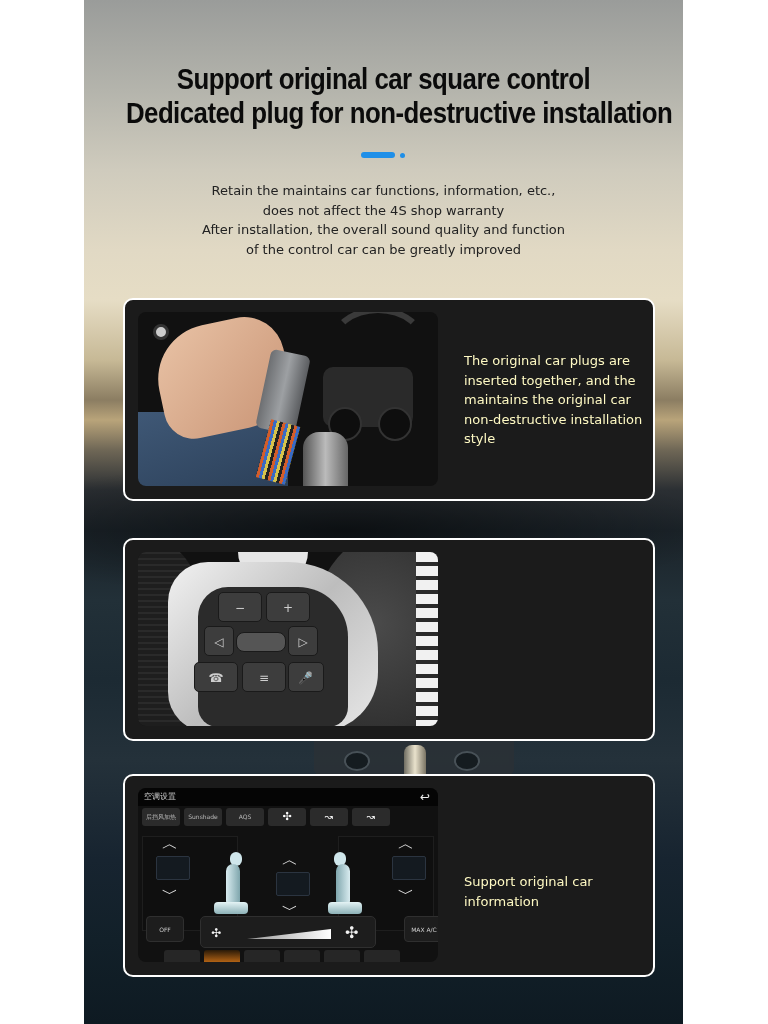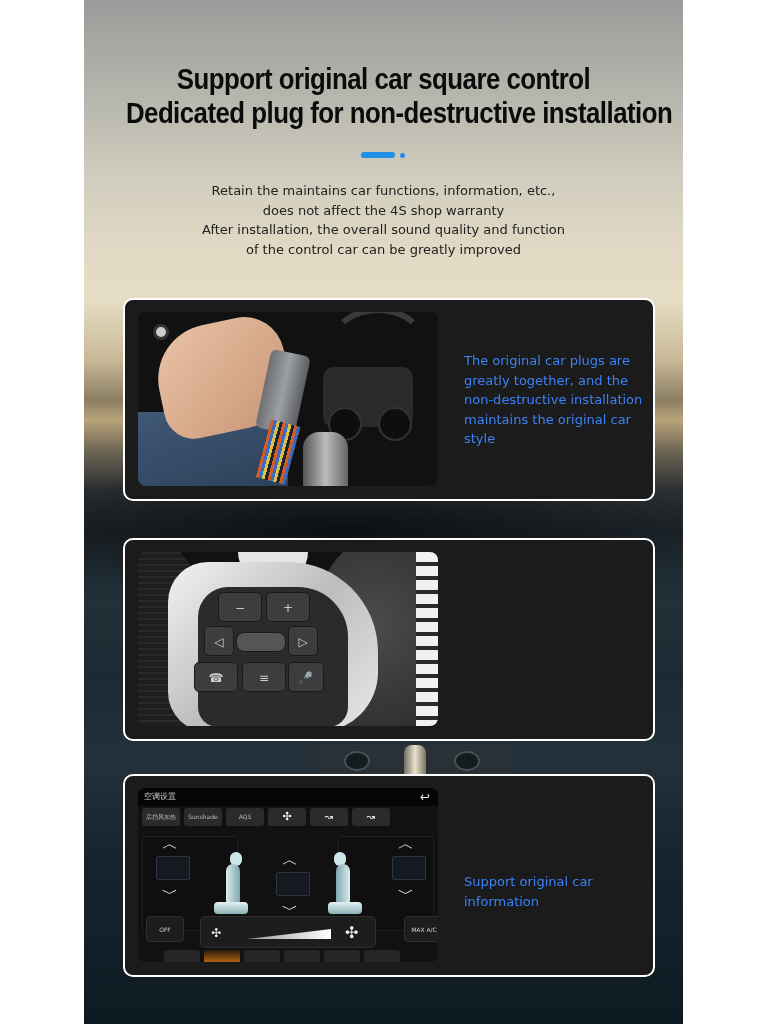--- a/index.html
+++ b/index.html
@@ -47,21 +47,21 @@
     .card {
       position: absolute; left: 39px; width: 532px; height: 203px;
       background: #1b1b1b; border: 2px solid #ffffff; border-radius: 10px;
       overflow: hidden;
     }
     .card .photo {
       position: absolute; left: 13px; top: 12px; width: 300px; height: 174px;
       border-radius: 8px; overflow: hidden; background: #111;
     }
     .card .caption {
-      position: absolute; left: 339px; width: 185px; color: #3b82f6;
+      position: absolute; left: 339px; width: 185px; color: #fef9c3;
       font-size: 13px; line-height: 19.5px;
     }
 
     
     .p1 { background: linear-gradient(135deg,#1d1d1d 0%,#0c0c0c 60%,#222 100%); }
     .p1 .jeans { position: absolute; left: 0; top: 100px; width: 150px; height: 80px; background: linear-gradient(160deg,#3f5876,#2b3f58); border-radius: 0 40px 0 0; }
     .p1 .hand { position: absolute; left: 20px; top: 10px; width: 130px; height: 110px; background: linear-gradient(140deg,#e9c3a6,#c99475); border-radius: 55px 40px 50px 30px; transform: rotate(-12deg); }
     .p1 .plug { position: absolute; left: 125px; top: 40px; width: 40px; height: 80px; background: linear-gradient(90deg,#6d6f72,#9da0a3,#5b5d60); border-radius: 6px; transform: rotate(12deg); }
     .p1 .wires { position: absolute; left: 125px; top: 110px; width: 30px; height: 60px; background: repeating-linear-gradient(90deg,#d35d2a 0 3px,#3a6bc4 3px 6px,#d7c34b 6px 9px,#222 9px 12px); transform: rotate(15deg); }
     .p1 .dash { position: absolute; left: 185px; top: 55px; width: 90px; height: 60px; border-radius: 10px; background: #2a2a2a; }
@@ -135,23 +135,23 @@
       <span class="vent" style="left:190px;top:95px;"></span>
       <span class="vent" style="left:240px;top:95px;"></span>
       <span class="jeans"></span>
       <span class="bottle"></span>
       <span class="hand"></span>
       <span class="plug"></span>
       <span class="wires"></span>
     </div>
     <div class="caption" style="top:51px;">
       <div>The original car plugs are</div>
-      <div>greatly together, and the</div>
+      <div>inserted together, and the</div>
+      <div>maintains the original car</div>
       <div>non-destructive installation</div>
-      <div>maintains the original car</div>
       <div>style</div>
     </div>
   </div>
 
   <div class="card" style="top:538px;">
     <div class="photo p2">
       <span class="hub"></span>
       <span class="vents"></span>
       <span class="paddle"></span>
       <span class="rim"></span>

